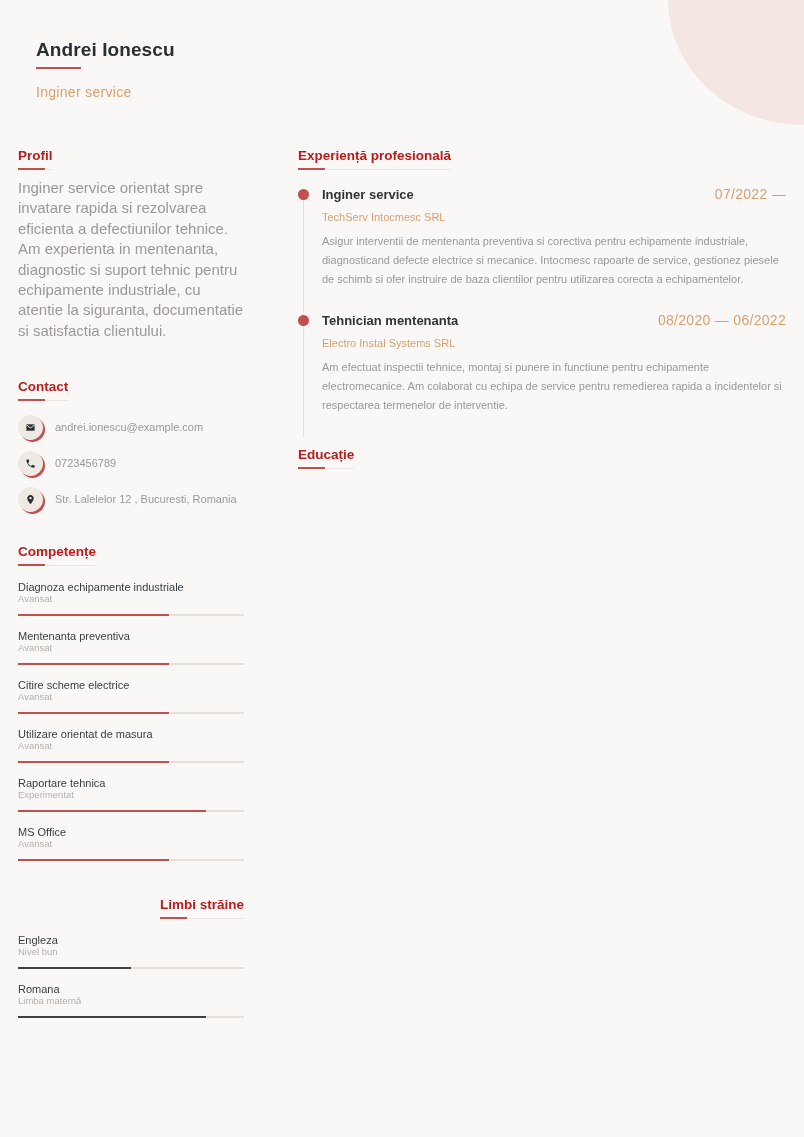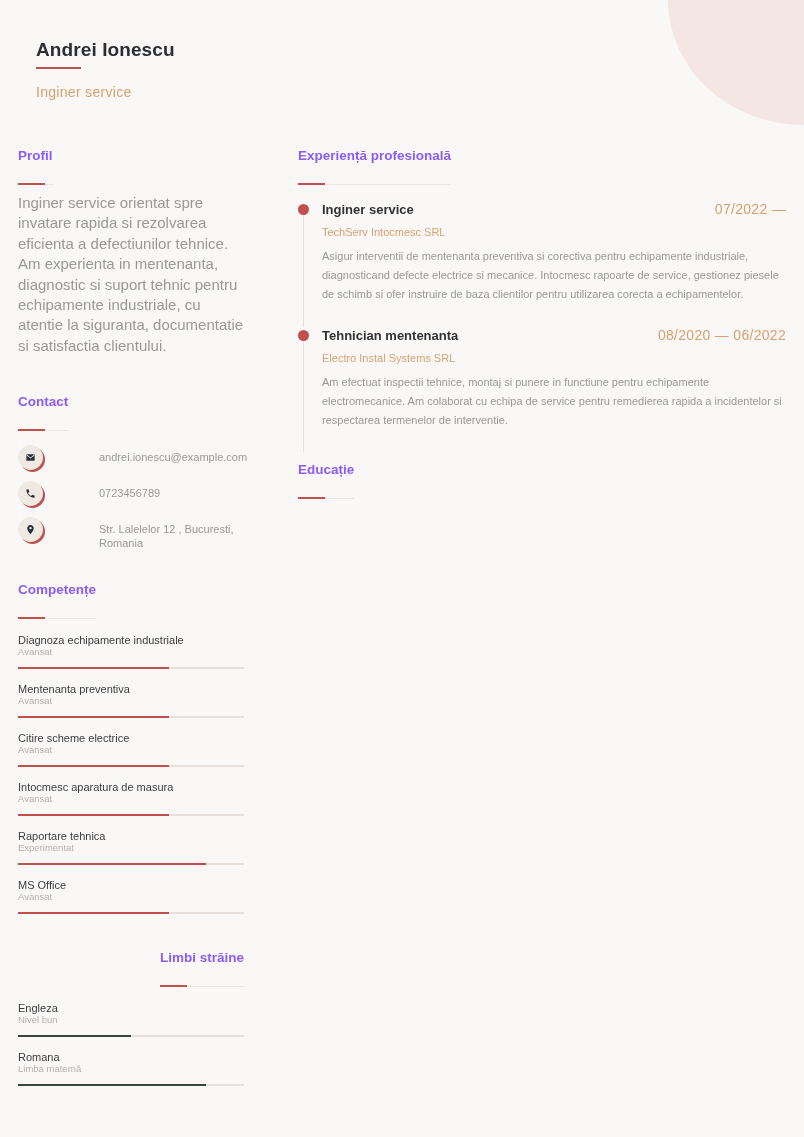--- a/index.html
+++ b/index.html
@@ -48,24 +48,24 @@
     color: #d8a070;
     letter-spacing: 0.3px;
   }
 
   .left { position: absolute; left: 18px; top: 146px; width: 226px; }
   .right { position: absolute; left: 298px; top: 146px; width: 488px; }
 
   .section-title {
     font-size: 13.5px;
     font-weight: 700;
-    color: #8b5cf6;
+    color: #b91c1c;
     position: relative;
     display: inline-block;
-    padding-bottom: 22px;
+    padding-bottom: 7px;
   }
   .section-title::before {
     content: "";
     position: absolute;
     left: 0; bottom: 0;
     width: 100%;
     height: 1px;
     background: #ece6e2;
   }
   .section-title::after {
@@ -99,21 +99,20 @@
     display: flex; align-items: center; justify-content: center;
     flex-shrink: 0;
     margin-right: 12px;
   }
   .contact-icon svg { width: 11px; height: 11px; }
   .contact-text {
     font-size: 11px;
     color: #9b9896;
     line-height: 14px;
     padding-top: 5px;
-    margin-left: 44px;
   }
 
   .skills { margin-top: 30px; }
   .skill { margin-top: 14px; }
   .skill:first-of-type { margin-top: 15px; }
   .skill-row { display: flex; justify-content: space-between; align-items: baseline; flex-direction: column; }
   .skill-name { font-size: 11px; color: #3a3d40; white-space: nowrap; }
   .skill-level { font-size: 9.5px; color: #b5b0ac; white-space: nowrap; }
   .bar {
     margin-top: 10px;
@@ -227,21 +226,21 @@
       <div class="skill-row">
         <span class="skill-name">Citire scheme electrice</span>
         <span class="skill-level">Avansat</span>
       </div>
       <div class="bar">
           <div class="bar-fill" style="width:66.7%"></div>
         </div>
     </div>
     <div class="skill">
       <div class="skill-row">
-        <span class="skill-name">Intocmesc aparatura de masura</span>
+        <span class="skill-name">Utilizare orientat de masura</span>
         <span class="skill-level">Avansat</span>
       </div>
       <div class="bar">
           <div class="bar-fill" style="width:66.7%"></div>
         </div>
     </div>
     <div class="skill">
       <div class="skill-row">
         <span class="skill-name">Raportare tehnica</span>
         <span class="skill-level">Experimentat</span>

